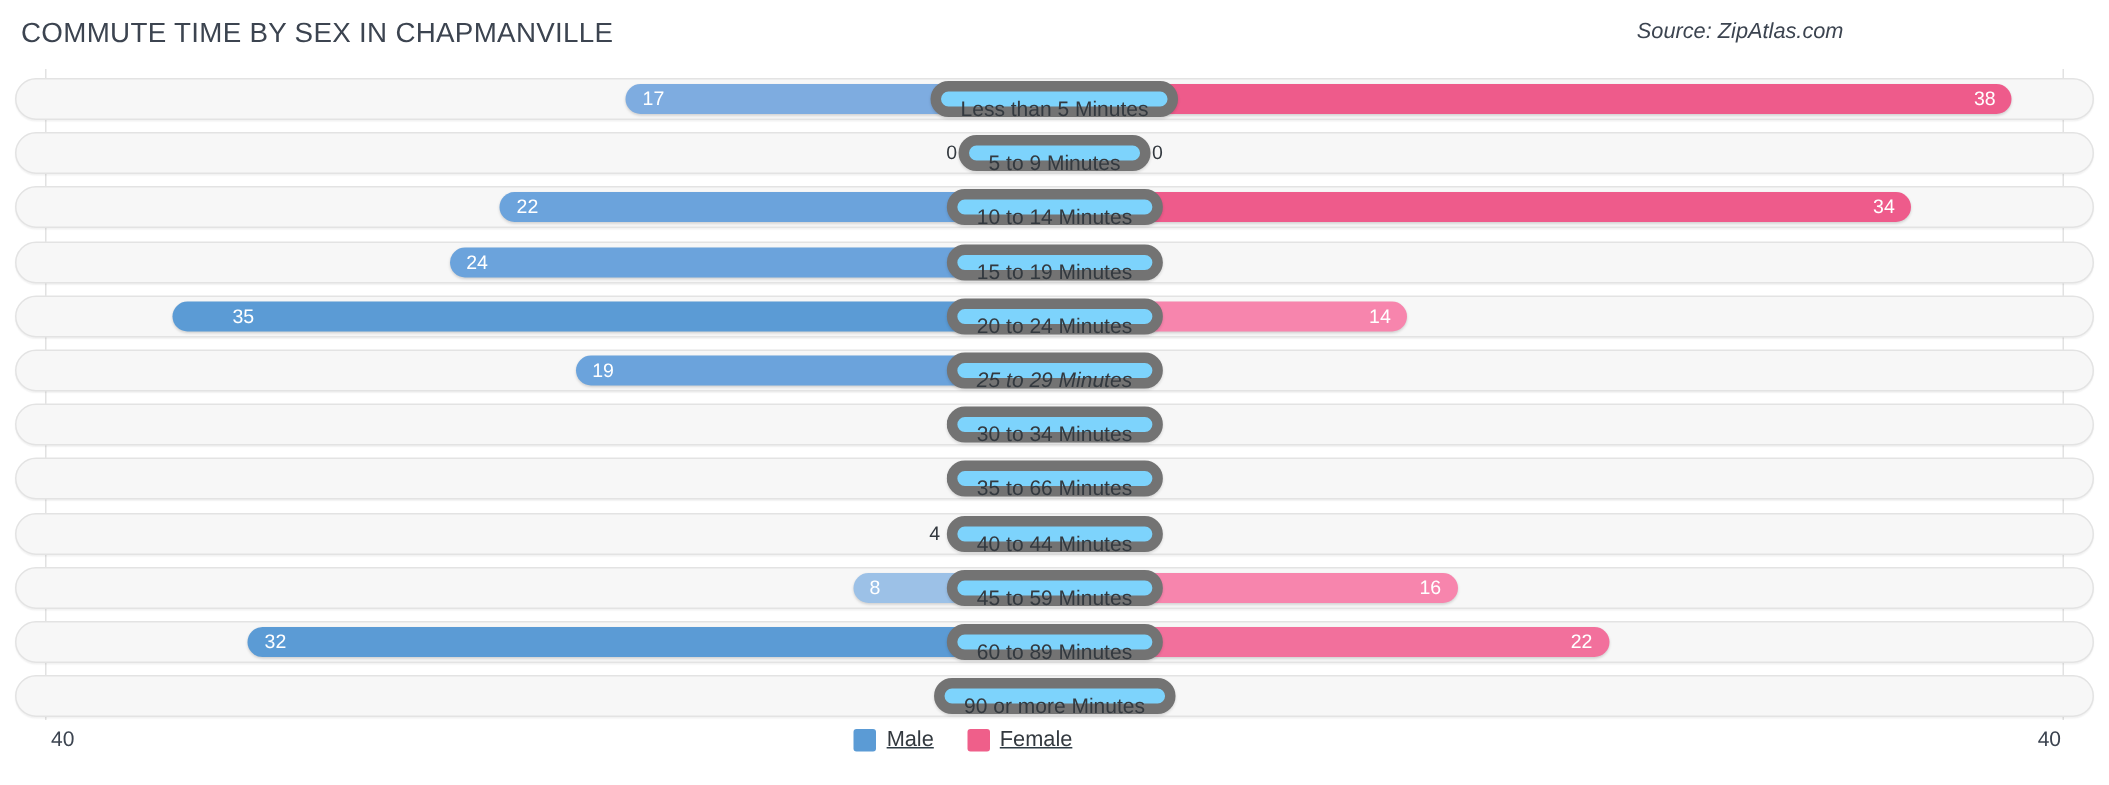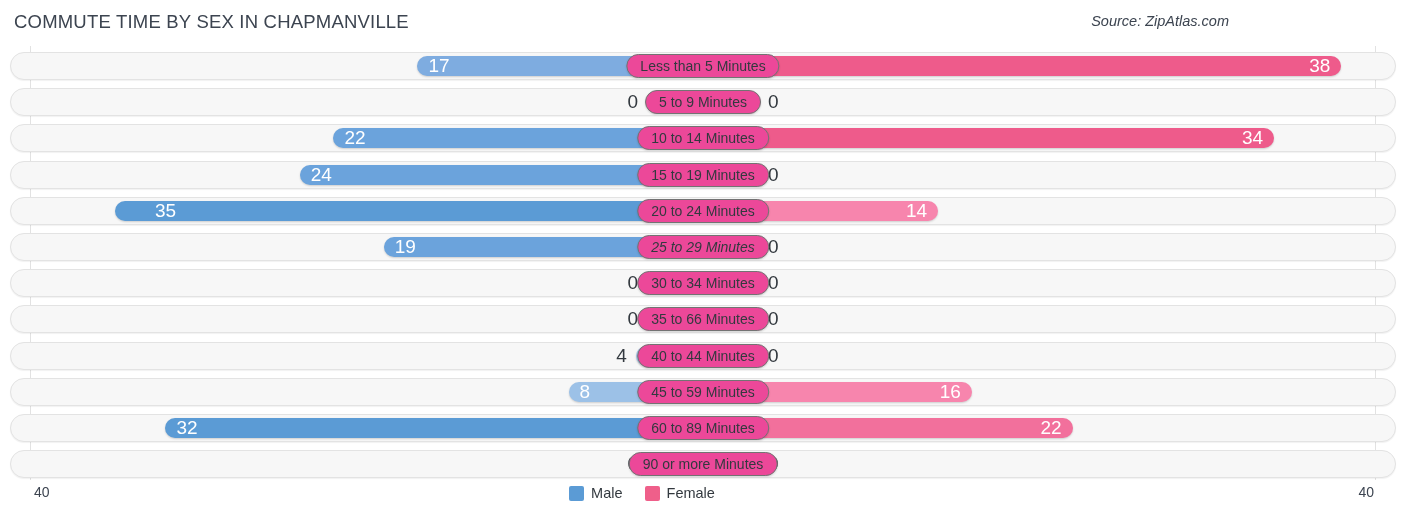--- a/index.html
+++ b/index.html
@@ -78,33 +78,33 @@
     box-shadow: 0 1px 2px rgba(0,0,0,0.17);
   }
   .bar-male   { border-radius: 10px 10px 10px 10px; }
   .bar-female { border-radius: 10px 10px 10px 10px; }
 
   .bar-value {
     position: absolute;
     top: 4px;
     height: 20px;
     line-height: 20px;
-    font-size: 19px;
+    font-size: 13px;
     white-space: nowrap;
   }
   .val-in  { color: #ffffff; }
   .val-out { color: #33393f; }
 
   .center-pill {
     position: absolute;
     top: 2px;
     height: 24px;
     line-height: 23px;
-    background: #ec4899;
-    border: 1px solid #737373;
+    background: #7dd3fc;
+    border: 7px solid #737373;
     border-radius: 12px;
     font-size: 14px;
     color: #33393f;
     text-align: center;
     padding: 0 13px;
     white-space: nowrap;
     box-shadow: 0 1px 2px rgba(0,0,0,0.14);
     transform: translateX(-50%);
   }
 
@@ -124,20 +124,21 @@
   #axis-tick-right { right: 32px; }
 
   #legend {
     position: absolute;
     left: 0; top: 5px;
     width: 1284px;
     display: flex;
     justify-content: center;
     align-items: flex-end;
     gap: 22px;
+    text-decoration: underline;
   }
   .legend-item {
     display: flex;
     align-items: center;
     gap: 7px;
     font-size: 14.5px;
     color: #33393f;
   }
   .legend-swatch {
     width: 15px; height: 15px;

